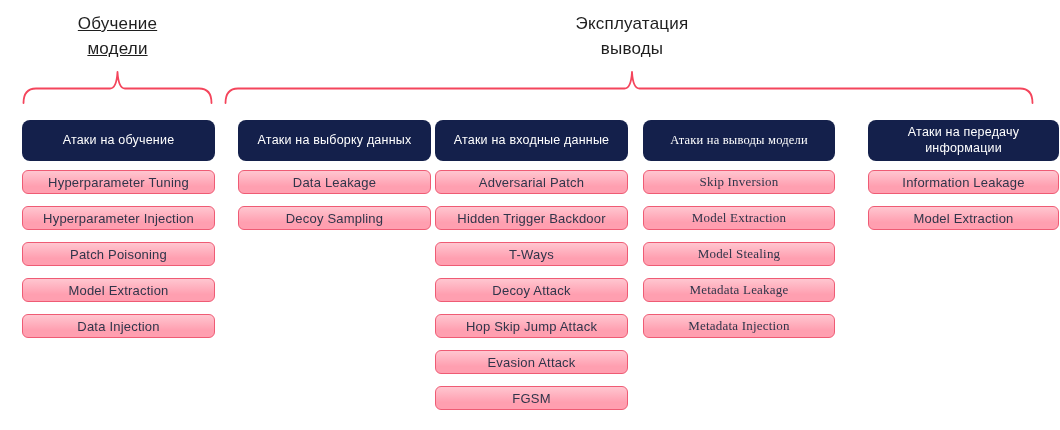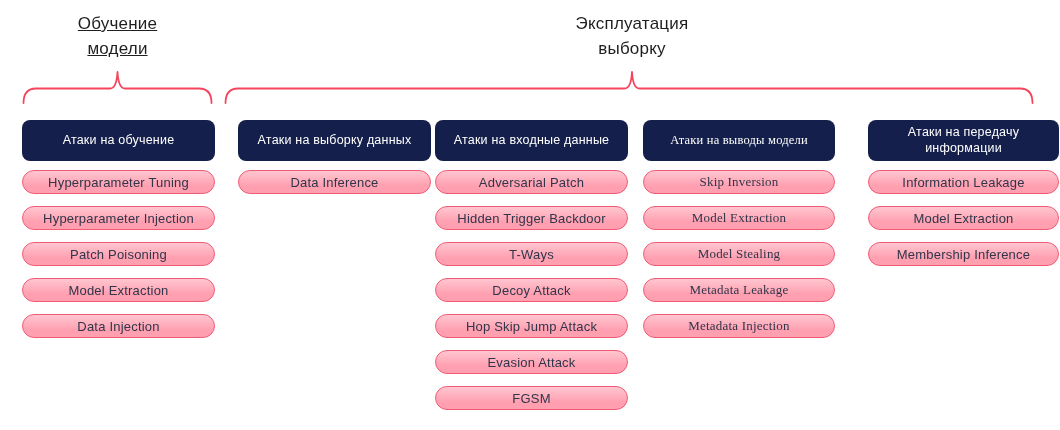--- a/index.html
+++ b/index.html
@@ -61,40 +61,40 @@
     padding:2px 8px;
     letter-spacing:.2px;
   }
   .col-items{margin-top:9px;}
   .item{
     box-sizing:border-box;
     height:24px;
     margin-bottom:12px;
     background:linear-gradient(180deg, var(--item-bg-top) 0%, var(--item-bg-bottom) 70%);
     border:1.5px solid var(--item-border);
-    border-radius:12px;
+    border-radius:6px;
     color:var(--item-text);
     font-size:13px;
     display:flex;
     align-items:center;
     justify-content:center;
     text-align:center;
     letter-spacing:.2px;
   }
 </style>
 </head>
 <body>
 
 <div class="canvas">
 
   <div class="top-label training">Обучение
 модели</div>
 
   <div class="top-label exploitation">Эксплуатация
-выборку</div>
+выводы</div>
 
   <svg class="brace left" viewBox="0 0 191 36" aria-hidden="true">
     <path d="M 1.5,34 Q 1.5,19.5 14,19.5 L 88,19.5 Q 94.5,19.5 95.5,3 Q 96.5,19.5 103,19.5 L 177,19.5 Q 189.5,19.5 189.5,34"></path>
   </svg>
 
   <svg class="brace right" viewBox="0 0 810 36" aria-hidden="true">
     <path d="M 1.5,34 Q 1.5,19.5 14,19.5 L 400.5,19.5 Q 407,19.5 408,3 Q 409,19.5 415.5,19.5 L 796,19.5 Q 808.5,19.5 808.5,34"></path>
   </svg>
 
   <div id="columns">
@@ -104,21 +104,22 @@
           <div class="item">Hyperparameter Tuning</div>
           <div class="item">Hyperparameter Injection</div>
           <div class="item">Patch Poisoning</div>
           <div class="item">Model Extraction</div>
           <div class="item">Data Injection</div>
         </div>
       </div>
       <div class="column" style="left: 238px; width: 193px;">
         <div class="col-header">Атаки на выборку данных</div>
         <div class="col-items">
-          <div class="item">Data Inference</div>
+          <div class="item">Data Leakage</div>
+          <div class="item">Decoy Sampling</div>
         </div>
       </div>
       <div class="column" style="left: 435px; width: 193px;">
         <div class="col-header">Атаки на входные данные</div>
         <div class="col-items">
           <div class="item">Adversarial Patch</div>
           <div class="item">Hidden Trigger Backdoor</div>
           <div class="item">T-Ways</div>
           <div class="item">Decoy Attack</div>
           <div class="item">Hop Skip Jump Attack</div>
@@ -134,18 +135,17 @@
           <div class="item">Model Stealing</div>
           <div class="item">Metadata Leakage</div>
           <div class="item">Metadata Injection</div>
         </div>
       </div>
       <div class="column" style="left: 868px; width: 191px;">
         <div class="col-header">Атаки на передачу информации</div>
         <div class="col-items">
           <div class="item">Information Leakage</div>
           <div class="item">Model Extraction</div>
-          <div class="item">Membership Inference</div>
         </div>
       </div>
     </div>
 
 </div>
 
 </body></html>

